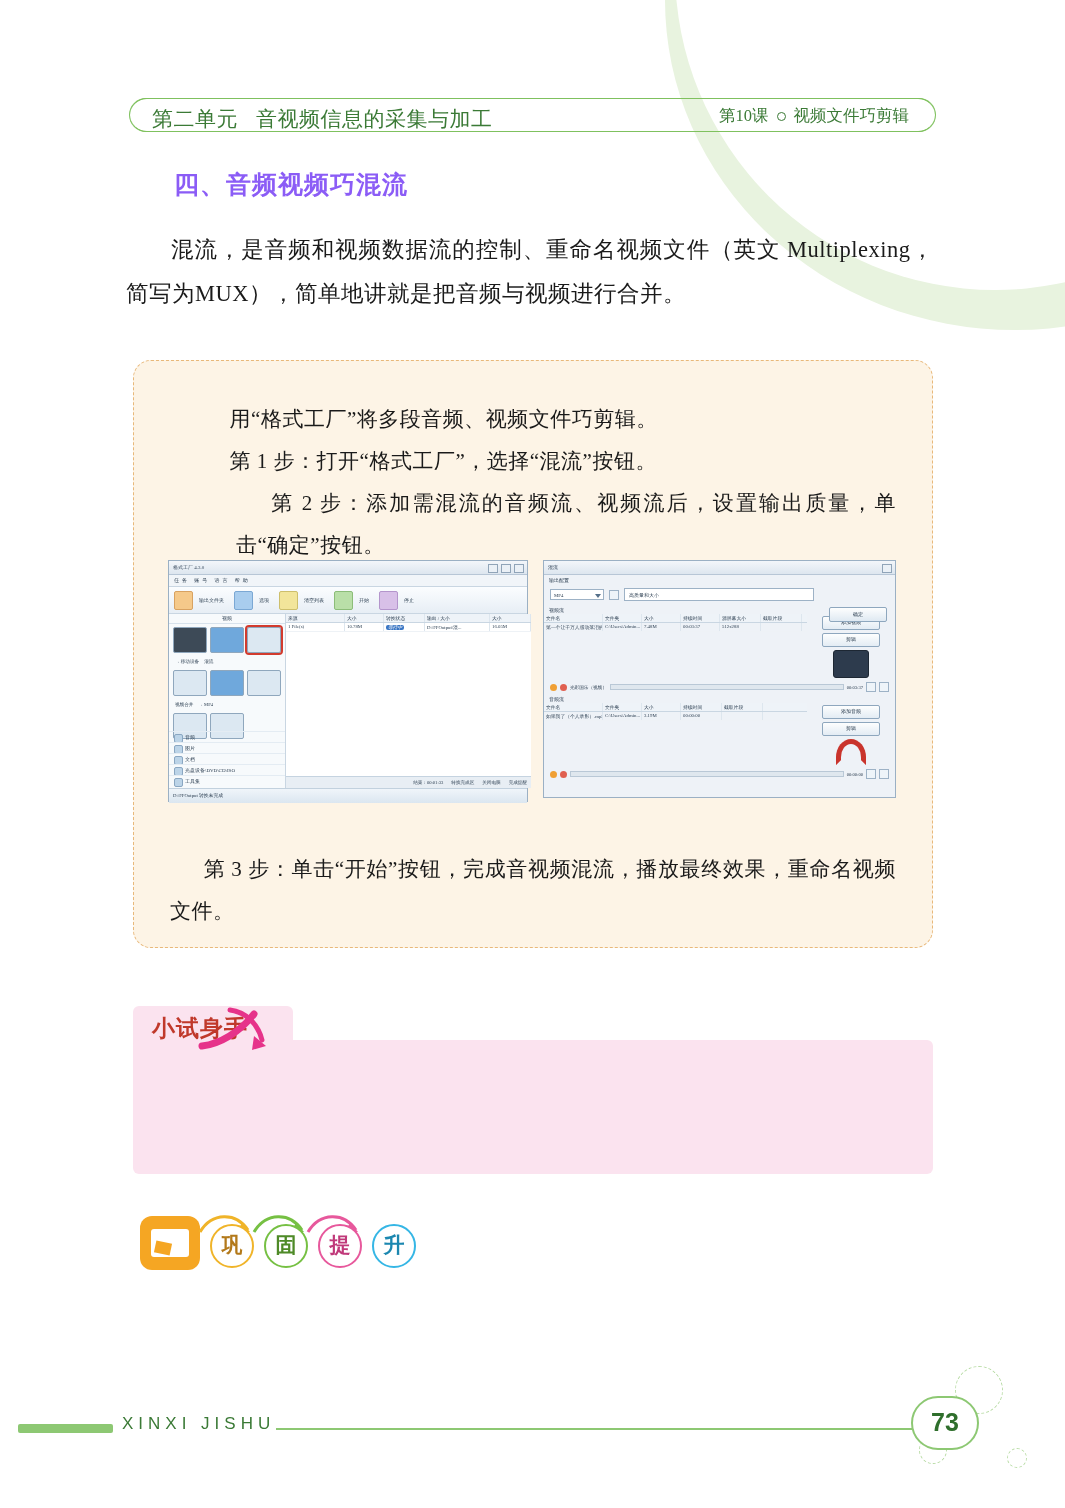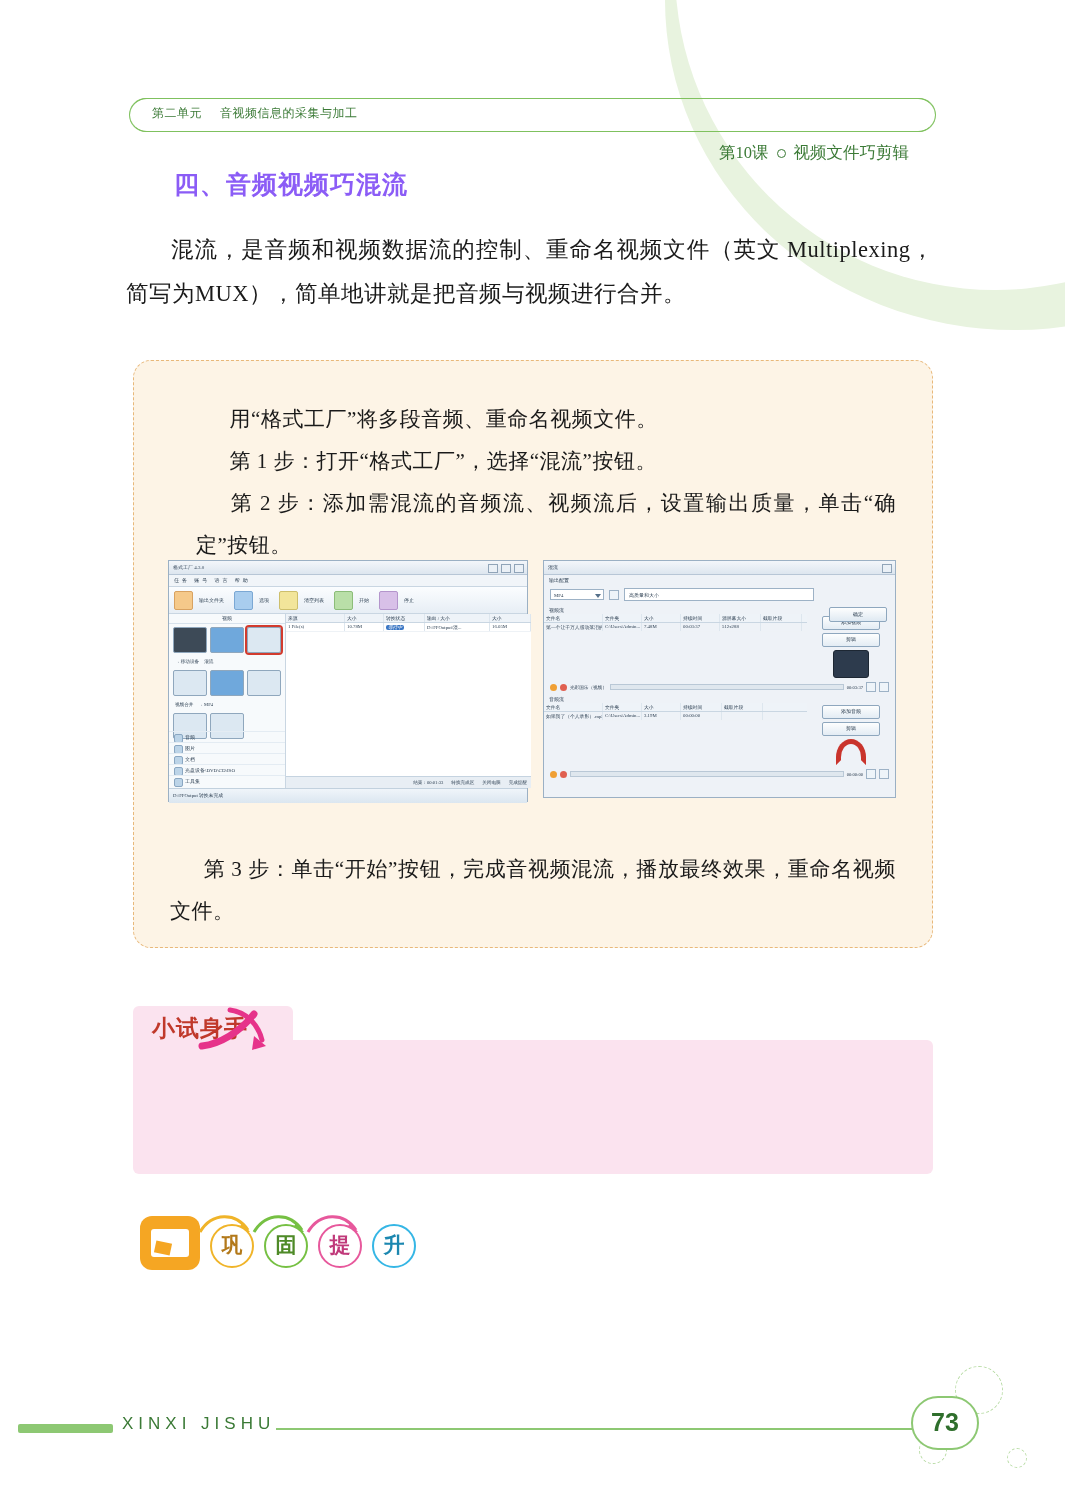--- a/index.html
+++ b/index.html
@@ -82,34 +82,33 @@
     right: -1px;
     border-right: 1.5px solid #7fc15e;
     border-top: 1.5px solid #7fc15e;
     border-bottom: 1.5px solid #7fc15e;
     border-radius: 0 17px 17px 0;
   }
   .runhead-left {
     position: absolute;
     left: 22px;
     top: 6px;
-    font-size: 12px;
+    font-size: 21px;
     color: #3b7a36;
     letter-spacing: 0.5px;
     white-space: nowrap;
   }
   .runhead-left .unit { margin-right: 18px; }
   .runhead-right {
     position: absolute;
     right: 26px;
     top: 6px;
     font-size: 16.5px;
     color: #3b7a36;
     white-space: nowrap;
-    margin-top: 37px;
   }
   .runhead-right .dot {
     display: inline-block;
     width: 7px;
     height: 7px;
     border: 1.4px solid #3b7a36;
     border-radius: 50%;
     margin: 0 8px 2px 8px;
     vertical-align: middle;
   }
@@ -194,21 +193,21 @@
     position: absolute;
     left: 196px;
     top: 398px;
     width: 700px;
     font-size: 21px;
     line-height: 42px;
     color: #1a1a1a;
     letter-spacing: 0.5px;
   }
   .explore-text p { margin: 0; }
-  .explore-text p.wrap { text-align: justify; }
+  .explore-text p.wrap { text-align: justify; margin-left: 40px; }
   .indent1 { display: inline-block; width: 1.6em; }
 
   
   .figure-wrap {
     position: absolute;
     left: 168px;
     top: 560px;
     width: 728px;
     height: 245px;
   }
@@ -734,21 +733,21 @@
     </div>
   </div>
 
   <div class="sec-head">四、音频视频巧混流</div>
 
   <div class="body-p">混流，是音频和视频数据流的控制、重命名视频文件（英文 Multiplexing，简写为MUX），简单地讲就是把音频与视频进行合并。</div>
 
   <div class="explore-box"></div>
 
   <div class="explore-text">
-    <p><span class="indent1"></span><span>用“格式工厂”将多段音频、重命名视频文件。</span></p>
+    <p><span class="indent1"></span><span>用“格式工厂”将多段音频、视频文件巧剪辑。</span></p>
     <p><span class="indent1"></span><span>第 1 步：打开“格式工厂”，选择“混流”按钮。</span></p>
     <p class="wrap"><span class="indent1"></span><span>第 2 步：添加需混流的音频流、视频流后，设置输出质量，单击“确定”按钮。</span></p>
   </div>
 
   <div class="figure-wrap">
 
     <div class="fig-win fig-left">
       <div class="winbar">
         <span>格式工厂 4.3.0</span>
         <span class="winbtns">

